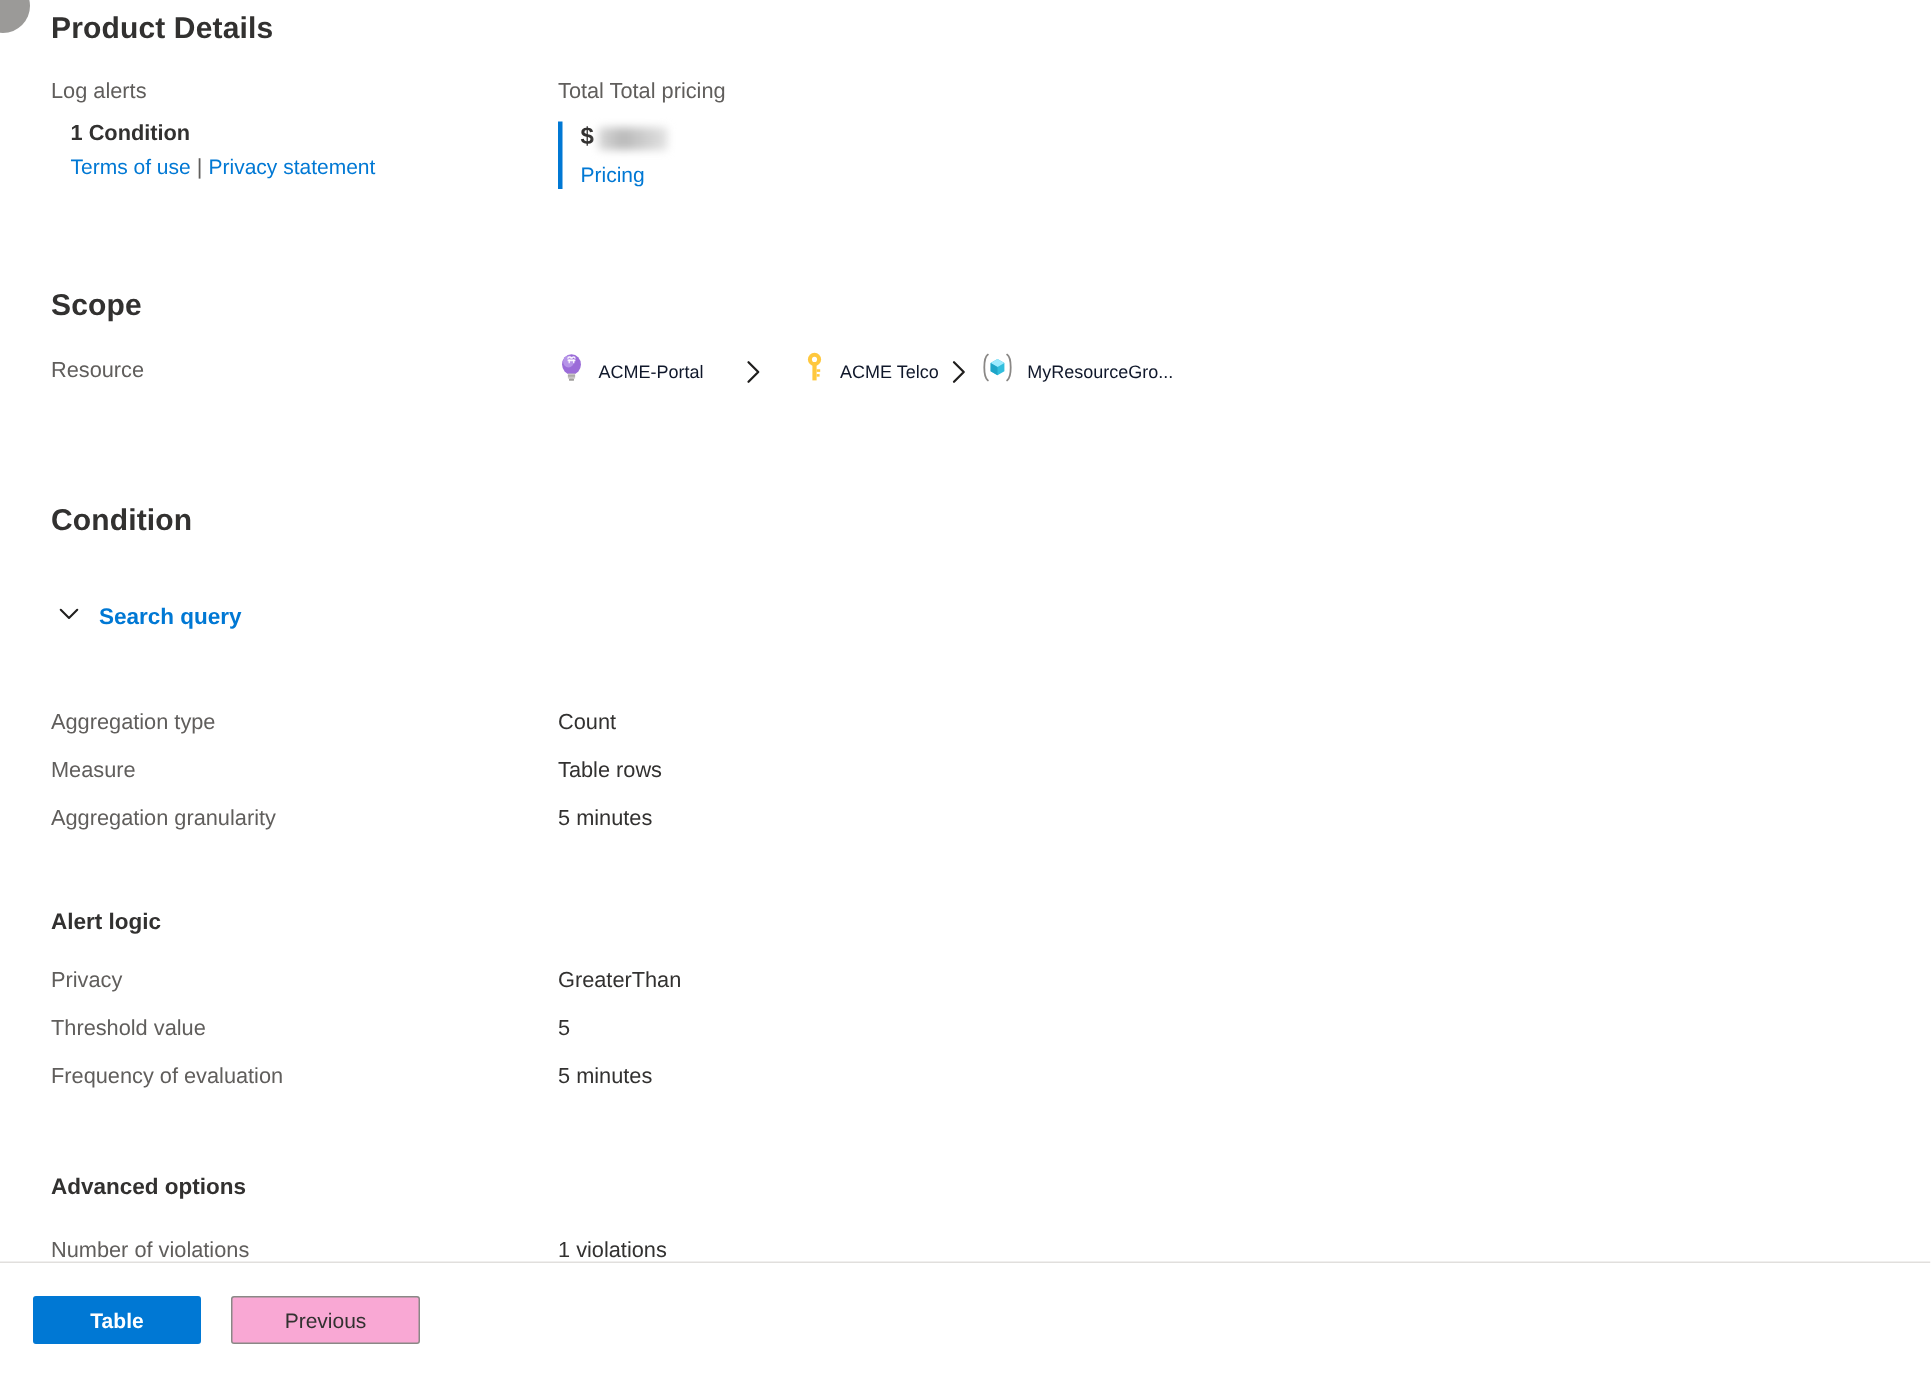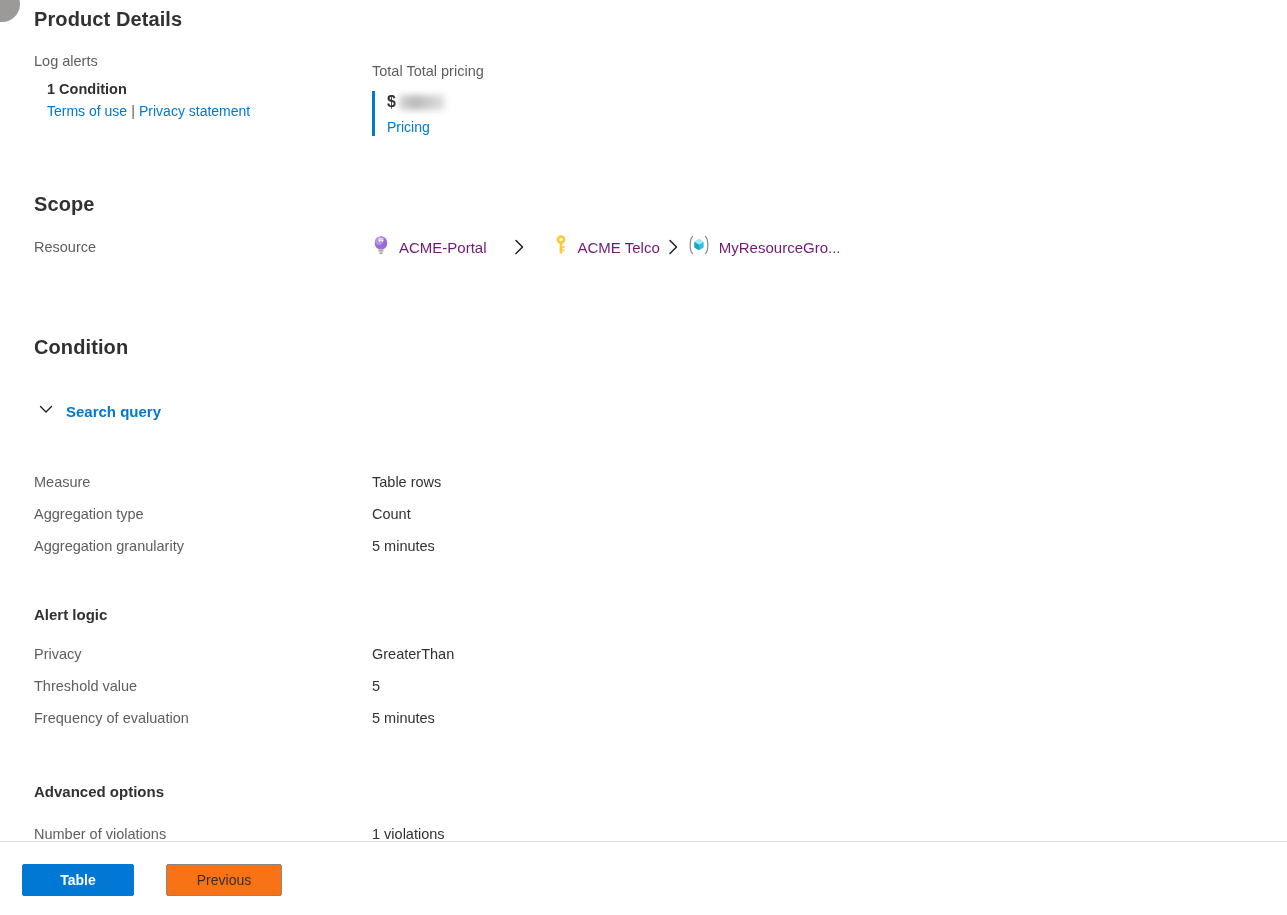--- a/index.html
+++ b/index.html
@@ -76,21 +76,21 @@
   }
   .pd-col-left {
     position: absolute;
     left: 34px;
     top: 53px;
     width: 330px;
   }
   .pd-col-right {
     position: absolute;
     left: 372px;
-    top: 63px;
+    top: 53px;
     width: 330px;
   }
   .pd-label {
     font-size: 14.5px;
     color: #605e5c;
     margin-bottom: 12px;
   }
   .pd-body {
     padding-left: 13px;
   }
@@ -137,22 +137,22 @@
     top: 234px;
     display: flex;
     align-items: center;
   }
   .crumb {
     display: flex;
     align-items: center;
     cursor: pointer;
   }
   .crumb-label {
-    font-size: 15px;
-    color: #701a75;
+    font-size: 12px;
+    color: #0f172a;
     margin-left: 9px;
     white-space: nowrap;
   }
   .crumb-sep {
     width: 26px;
     display: flex;
     justify-content: center;
     align-items: center;
     color: #323130;
   }
@@ -235,24 +235,24 @@
   }
   #create-button {
     left: 22px;
     top: 22px;
     width: 112px;
     background: #0078d4;
     color: #ffffff;
     border: 1px solid #0078d4;
   }
   #previous-button {
-    left: 166px;
+    left: 154px;
     top: 22px;
-    width: 116px;
-    background: #f97316;
+    width: 126px;
+    background: #f9a8d4;
     color: #323130;
     border: 1px solid #8a8886;
     font-weight: 400;
   }
 </style>
 </head>
 <body>
 
 <div id="page">
 
@@ -351,26 +351,26 @@
       <span class="icon">
         <svg width="16" height="16" viewBox="0 0 16 16">
           <path d="M2.5 5.5L8 11l5.5-5.5" stroke="#201f1e" stroke-width="1.4" fill="none" stroke-linecap="round" stroke-linejoin="round"></path>
         </svg>
       </span>
       <span class="sq-label">Search query</span>
     </div>
 
     <div class="kv-table" id="measure-table">
       <div class="kv-row">
+        <div class="kv-key">Aggregation type</div>
+        <div class="kv-val">Count</div>
+      </div>
+      <div class="kv-row">
         <div class="kv-key">Measure</div>
         <div class="kv-val">Table rows</div>
-      </div>
-      <div class="kv-row">
-        <div class="kv-key">Aggregation type</div>
-        <div class="kv-val">Count</div>
       </div>
       <div class="kv-row">
         <div class="kv-key">Aggregation granularity</div>
         <div class="kv-val">5 minutes</div>
       </div>
     </div>
 
     <div class="sub-title" id="alert-logic-title">Alert logic</div>
 
     <div class="kv-table" id="alert-logic-table">

